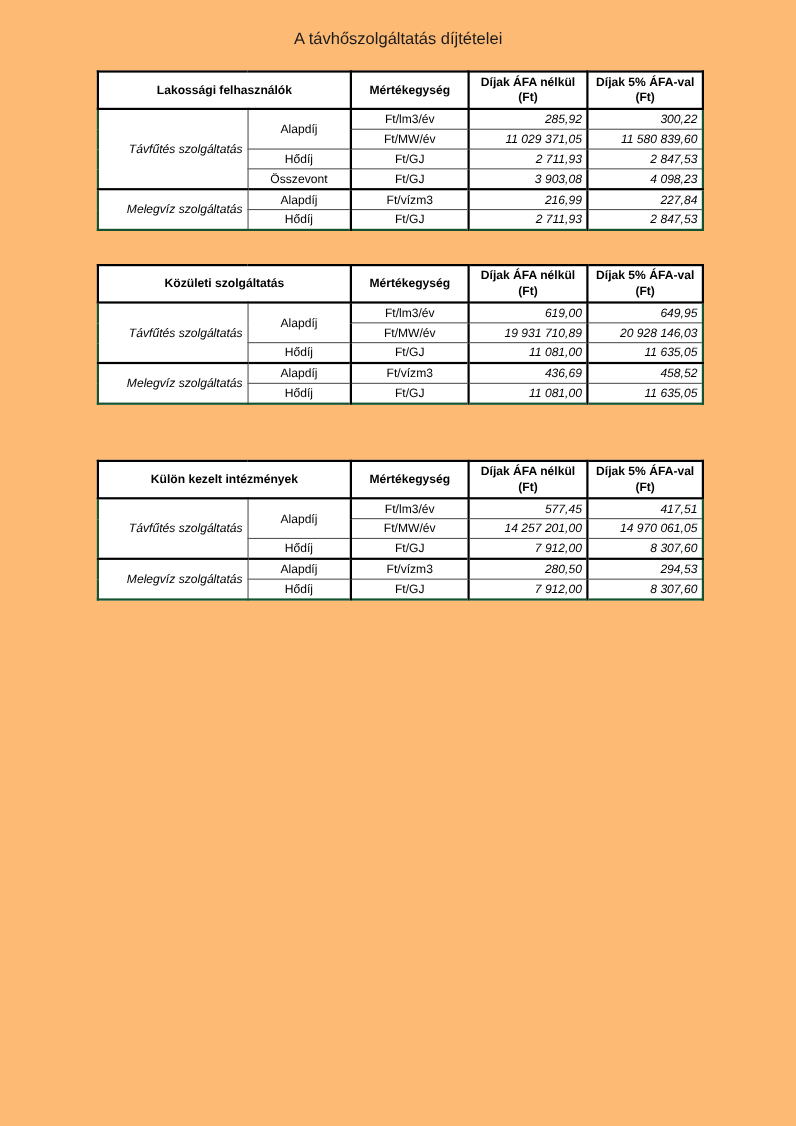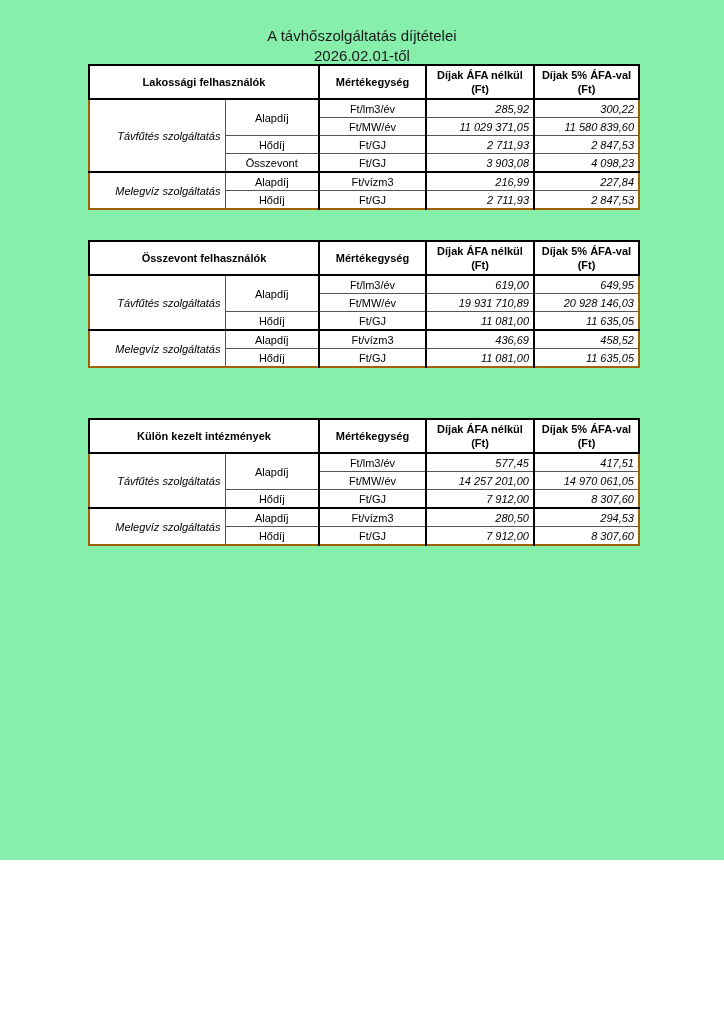--- a/index.html
+++ b/index.html
@@ -1,20 +1,20 @@
 <!DOCTYPE html>
 <html><head>
 <meta charset="utf-8">
 <style>
   html, body { margin: 0; padding: 0; background: #ffffff; }
   .page {
     position: relative;
     width: 724px;
-    height: 860px;
-    background: #86efac;
+    height: 1024px;
+    background: #fdba74;
     font-family: "Liberation Sans", sans-serif;
     color: #000000;
     overflow: hidden;
   }
   .doc-title {
     position: absolute;
     top: 26px;
     left: 0;
     width: 724px;
     text-align: center;
@@ -32,21 +32,21 @@
     line-height: 20px;
     color: #1a1a1a;
   }
   table.fee-table {
     position: absolute;
     left: 88px;
     width: 550px;
     border-collapse: collapse;
     table-layout: fixed;
     background: #ffffff;
-    border: 2px solid #a16207;
+    border: 2px solid #14532d;
     font-size: 11px;
   }
   table.fee-table td, table.fee-table th {
     border: 1px solid #555555;
     padding: 0 4px;
     height: 17px;
     vertical-align: middle;
     white-space: nowrap;
     overflow: hidden;
   }
@@ -67,21 +67,20 @@
   .t1 { top: 64px; }
   .t2 { top: 240px; }
   .t3 { top: 418px; }
 </style>
 </head>
 <body>
 
 <div class="page">
 
   <div class="doc-title">A távhőszolgáltatás díjtételei</div>
-  <div class="doc-subtitle">2026.02.01-től</div>
 
   <table class="fee-table t1">
     <colgroup>
       <col style="width:136px">
         <col style="width:94px">
         <col style="width:107px">
         <col style="width:108px">
         <col style="width:105px">
     </colgroup>
     <thead>
@@ -136,21 +135,21 @@
   <table class="fee-table t2">
     <colgroup>
       <col style="width:136px">
         <col style="width:94px">
         <col style="width:107px">
         <col style="width:108px">
         <col style="width:105px">
     </colgroup>
     <thead>
       <tr>
-        <th colspan="2">Összevont felhasználók</th>
+        <th colspan="2">Közületi szolgáltatás</th>
         <th>Mértékegység</th>
         <th><span>Díjak ÁFA nélkül</span><br><span>(Ft)</span></th>
         <th><span>Díjak 5% ÁFA-val</span><br><span>(Ft)</span></th>
       </tr>
     </thead>
     <tbody>
       <tr>
         <td rowspan="3" class="service">Távfűtés szolgáltatás</td>
         <td rowspan="2" class="fee">Alapdíj</td>
         <td class="unit">Ft/lm3/év</td>

